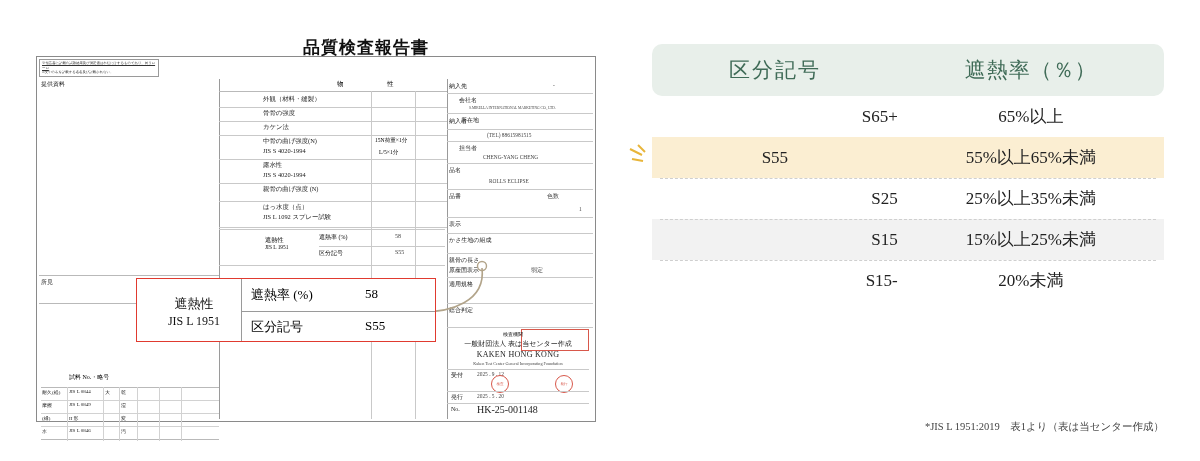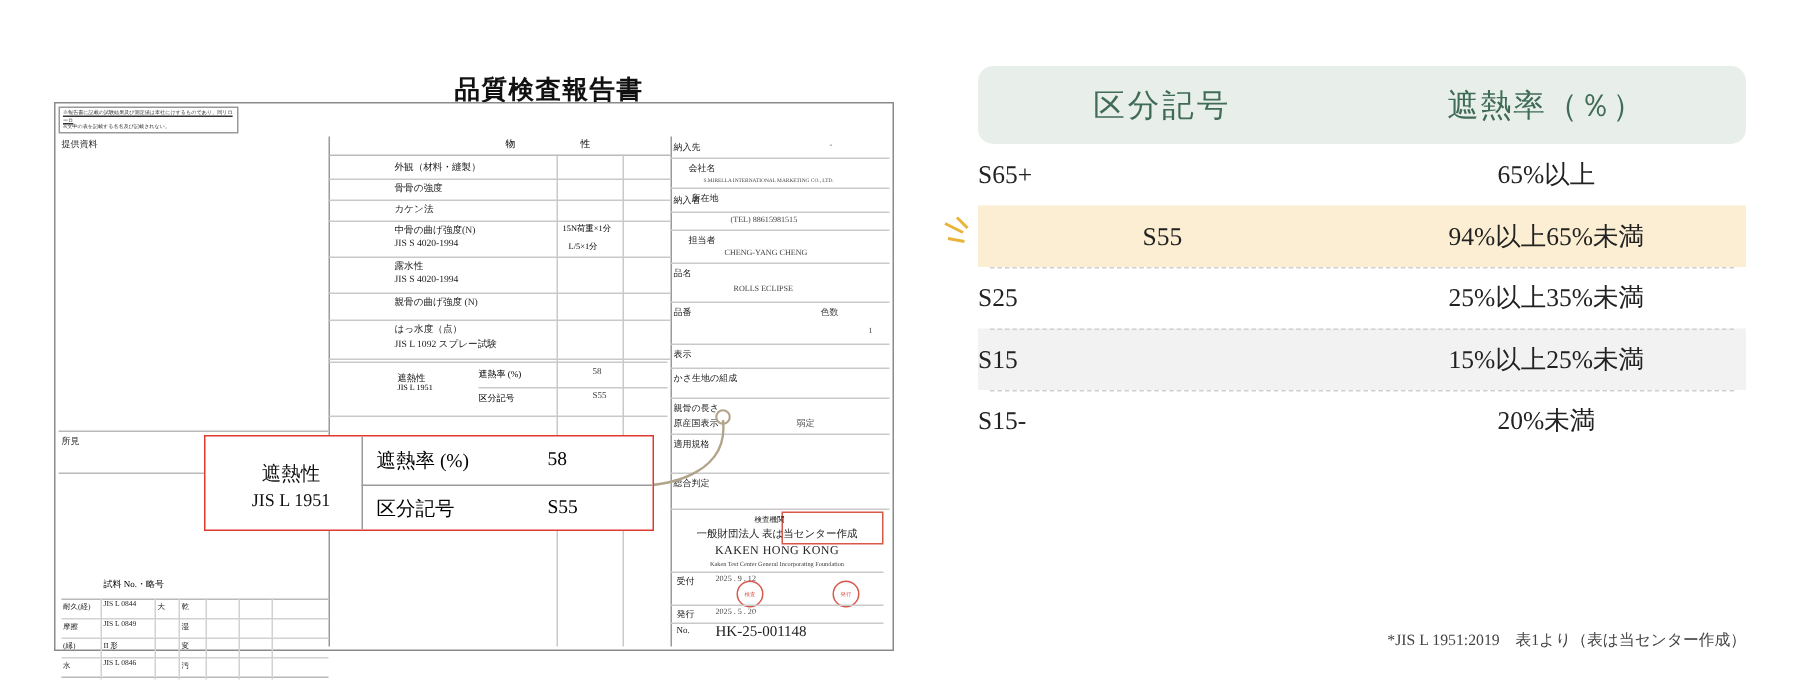--- a/index.html
+++ b/index.html
@@ -7,21 +7,21 @@
     width:1200px;height:461px;
     background:#ffffff;
     font-family:"Liberation Serif", serif;
     overflow:hidden;
     position:relative;
   }
   .wrap{position:relative;width:1200px;height:461px;}
 
   
   .doc{
-    position:absolute;left:36px;top:40px;width:636px;height:392px;
+    position:absolute;left:36px;top:28px;width:636px;height:392px;
   }
   .doc-title{
     position:absolute;left:230px;top:8px;width:200px;text-align:center;
     font-size:17px;font-weight:bold;letter-spacing:1px;color:#111;
   }
   .sheet{
     position:absolute;left:0;top:28px;width:558px;height:364px;
     border:1px solid #8a8a8a;background:#fff;
   }
   .note-box{
@@ -127,21 +127,21 @@
     display:flex;background:#e8efea;border-radius:10px;height:52px;
     align-items:center;
   }
   .thead .c1{width:48%;text-align:center;font-size:21px;color:#3f6b57;letter-spacing:2px;}
   .thead .c2{width:52%;text-align:center;font-size:21px;color:#3f6b57;letter-spacing:1px;}
   .trow{
     display:flex;height:41px;align-items:center;position:relative;
   }
   .trow.alt{background:#f2f2f2;}
   .trow.hl{background:#fbeed2;}
-  .trow .c1{width:48%;text-align:left;font-size:17px;color:#222;}
+  .trow .c1{width:48%;text-align:right;font-size:17px;color:#222;}
   .trow .c2{width:52%;text-align:center;font-size:17px;color:#222;}
   .dash{
     position:absolute;left:8px;right:8px;top:0;
     border-top:1.5px dashed #cfcfcf;
   }
   .hl .c1{text-align:center;}
   
   .spark{position:absolute;left:-24px;top:6px;width:30px;height:28px;}
   .footnote{
     position:absolute;left:652px;top:420px;width:512px;text-align:right;
@@ -375,21 +375,21 @@
       <div class="c2">65%以上</div>
     </div>
 
     <div class="trow hl">
       <svg class="spark" viewBox="0 0 30 28">
         <path d="M2 6 L14 12" stroke="#e8b53a" stroke-width="2" fill="none"></path>
         <path d="M4 16 L15 18" stroke="#e8b53a" stroke-width="2" fill="none"></path>
         <path d="M10 2 L17 9" stroke="#e8b53a" stroke-width="2" fill="none"></path>
       </svg>
       <div class="c1">S55</div>
-      <div class="c2">94%以上65%未満</div>
+      <div class="c2">55%以上65%未満</div>
     </div>
 
 
 
     <div class="trow">
       <div class="dash"></div>
       <div class="c1">S25</div>
       <div class="c2">25%以上35%未満</div>
     </div>
 

